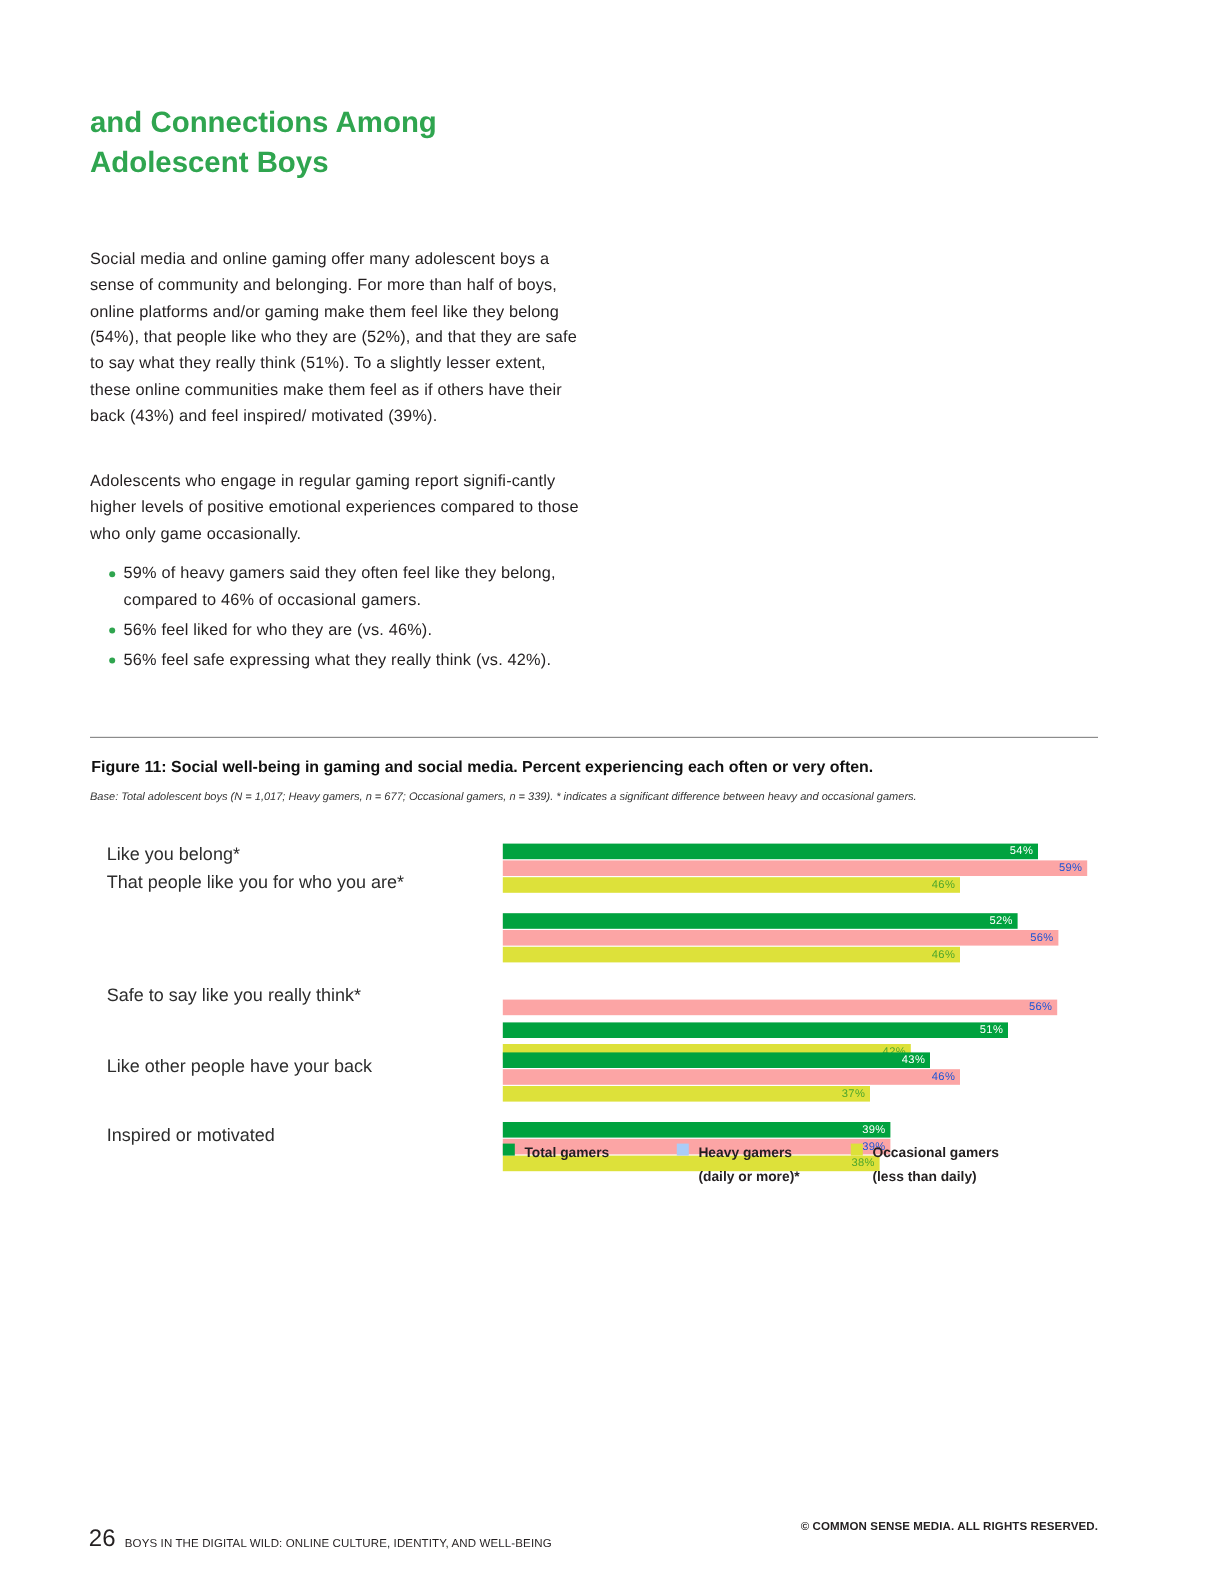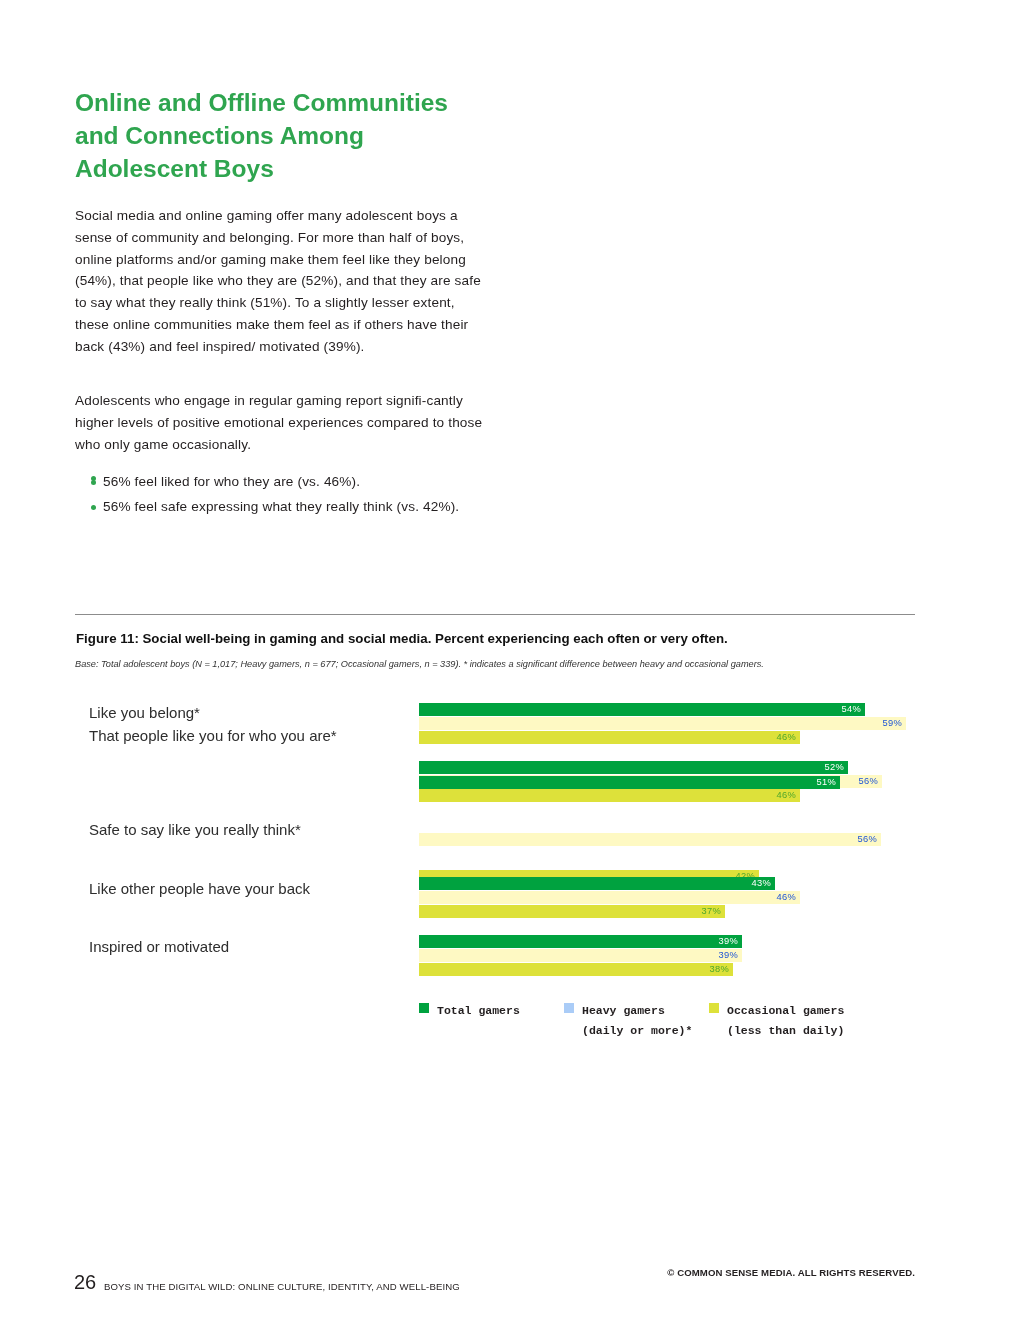--- a/index.html
+++ b/index.html
@@ -13,45 +13,44 @@
   .bullets li { position: relative; padding-left: 14px; margin-bottom: 3.5px; }
   .bullets li .dot { position: absolute; left: 2px; top: 9px; width: 5px; height: 5px; border-radius: 50%; background: #2fa54f; }
   .divider { position: absolute; left: 75px; top: 614px; width: 840px; height: 0; border-top: 1.3px solid #8c8c8c; }
   .fig-title { position: absolute; left: 76px; top: 631px; font-size: 13.3px; font-weight: bold; color: #111; white-space: nowrap; margin: 0; }
   .fig-base { position: absolute; left: 75px; top: 659px; font-size: 9.2px; font-style: italic; color: #333; white-space: nowrap; margin: 0; }
   .cat-label { position: absolute; left: 89px; font-size: 15px; color: #2d2d2d; white-space: nowrap; }
   .bar { position: absolute; left: 419px; height: 12.5px; }
   .bar .val { position: absolute; right: 4px; top: 0; font-size: 9.3px; line-height: 12.5px; font-weight: normal; letter-spacing: 0.3px; }
   .bar.total { background: #00a23f; }
   .bar.total .val { color: #ffffff; }
-  .bar.heavy { background: #fef9c3; }
+  .bar.heavy { background: #fca5a5; }
   .bar.heavy .val { color: #1e55d6; }
   .bar.occ { background: #dde13a; }
   .bar.occ .val { color: #4fa72c; }
-  .legend-item { position: absolute; top: 1001px; font-size: 11.5px; font-weight: bold; line-height: 20px; color: #231f20; font-family: Liberation Mono, monospace; }
+  .legend-item { position: absolute; top: 951px; font-size: 11.5px; font-weight: bold; line-height: 20px; color: #231f20; }
   .legend-item .swatch { position: absolute; left: 0; top: 2px; width: 10px; height: 10px; }
   .legend-item .ltext { display: block; padding-left: 18px; }
   .footer-num { position: absolute; left: 74px; top: 1271px; font-size: 20px; color: #231f20; text-align: right; }
   .footer-title { position: absolute; left: 104px; top: 1281px; font-size: 9.6px; color: #231f20; letter-spacing: 0.1px; white-space: nowrap; }
   .footer-copy { position: absolute; right: 105px; top: 1267px; font-size: 9.6px; color: #231f20; letter-spacing: 0.1px; white-space: nowrap; font-weight: bold; }
 </style>
 </head>
 <body>
 
 <h1 class="title">
-  <span>Online and Offline Communities</span>
   <span>and Connections Among</span>
   <span>Adolescent Boys</span>
 </h1>
 
 <p class="para p1">Social media and online gaming offer many adolescent boys a sense of community and belonging. For more than half of boys, online platforms and/or gaming make them feel like they belong (54%), that people like who they are (52%), and that they are safe to say what they really think (51%). To a slightly lesser extent, these online communities make them feel as if others have their back (43%) and feel inspired/ motivated (39%).</p>
 <p class="para p2">Adolescents who engage in regular gaming report signifi-cantly higher levels of positive emotional experiences compared to those who only game occasionally.</p>
 
 <ul class="bullets">
-  <li><span class="dot"></span></li>
+  <li><span class="dot"></span><span>59% of heavy gamers said they often feel like they belong, compared to 46% of occasional gamers.</span></li>
   <li><span class="dot"></span><span>56% feel liked for who they are (vs. 46%).</span></li>
   <li><span class="dot"></span><span>56% feel safe expressing what they really think (vs. 42%).</span></li>
 </ul>
 
 <div class="divider"></div>
 
 <p class="fig-title">Figure 11: Social well-being in gaming and social media. Percent experiencing each often or very often.</p>
 <p class="fig-base">Base: Total adolescent boys (N = 1,017; Heavy gamers, n = 677; Occasional gamers, n = 339). * indicates a significant difference between heavy and occasional gamers.</p>
 
 <div id="chart">
@@ -72,21 +71,21 @@
       <span class="val">52%</span>
     </div>
   <div class="bar heavy" style="top:775px;width:463px">
       <span class="val">56%</span>
     </div>
   <div class="bar occ" style="top:789px;width:381px">
       <span class="val">46%</span>
     </div>
 
   <div class="cat-label" style="top:821px">Safe to say like you really think*</div>
-  <div class="bar total" style="top:776px;width:421px">
+  <div class="bar total" style="top:852px;width:421px">
       <span class="val">51%</span>
     </div>
   <div class="bar heavy" style="top:833px;width:462px">
       <span class="val">56%</span>
     </div>
   <div class="bar occ" style="top:870px;width:340px">
       <span class="val">42%</span>
     </div>
 
   <div class="cat-label" style="top:880px">Like other people have your back</div>

